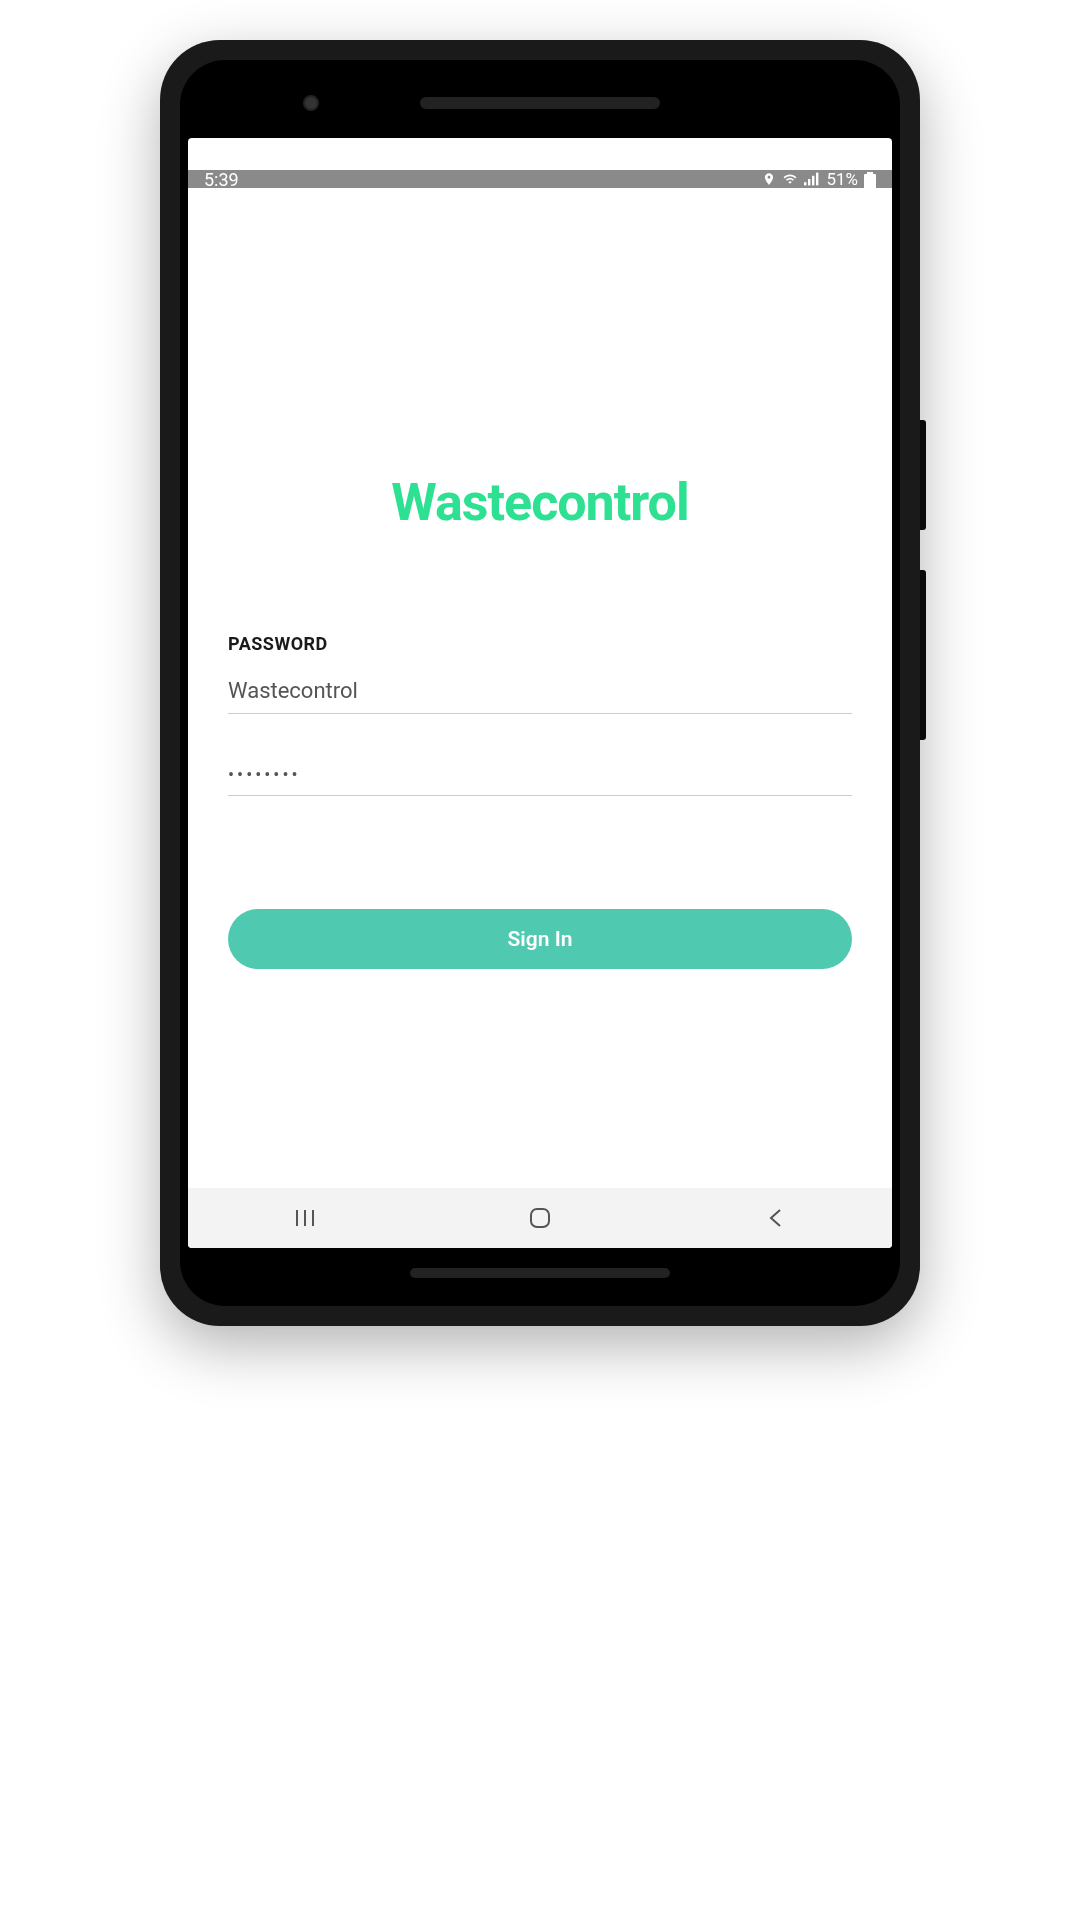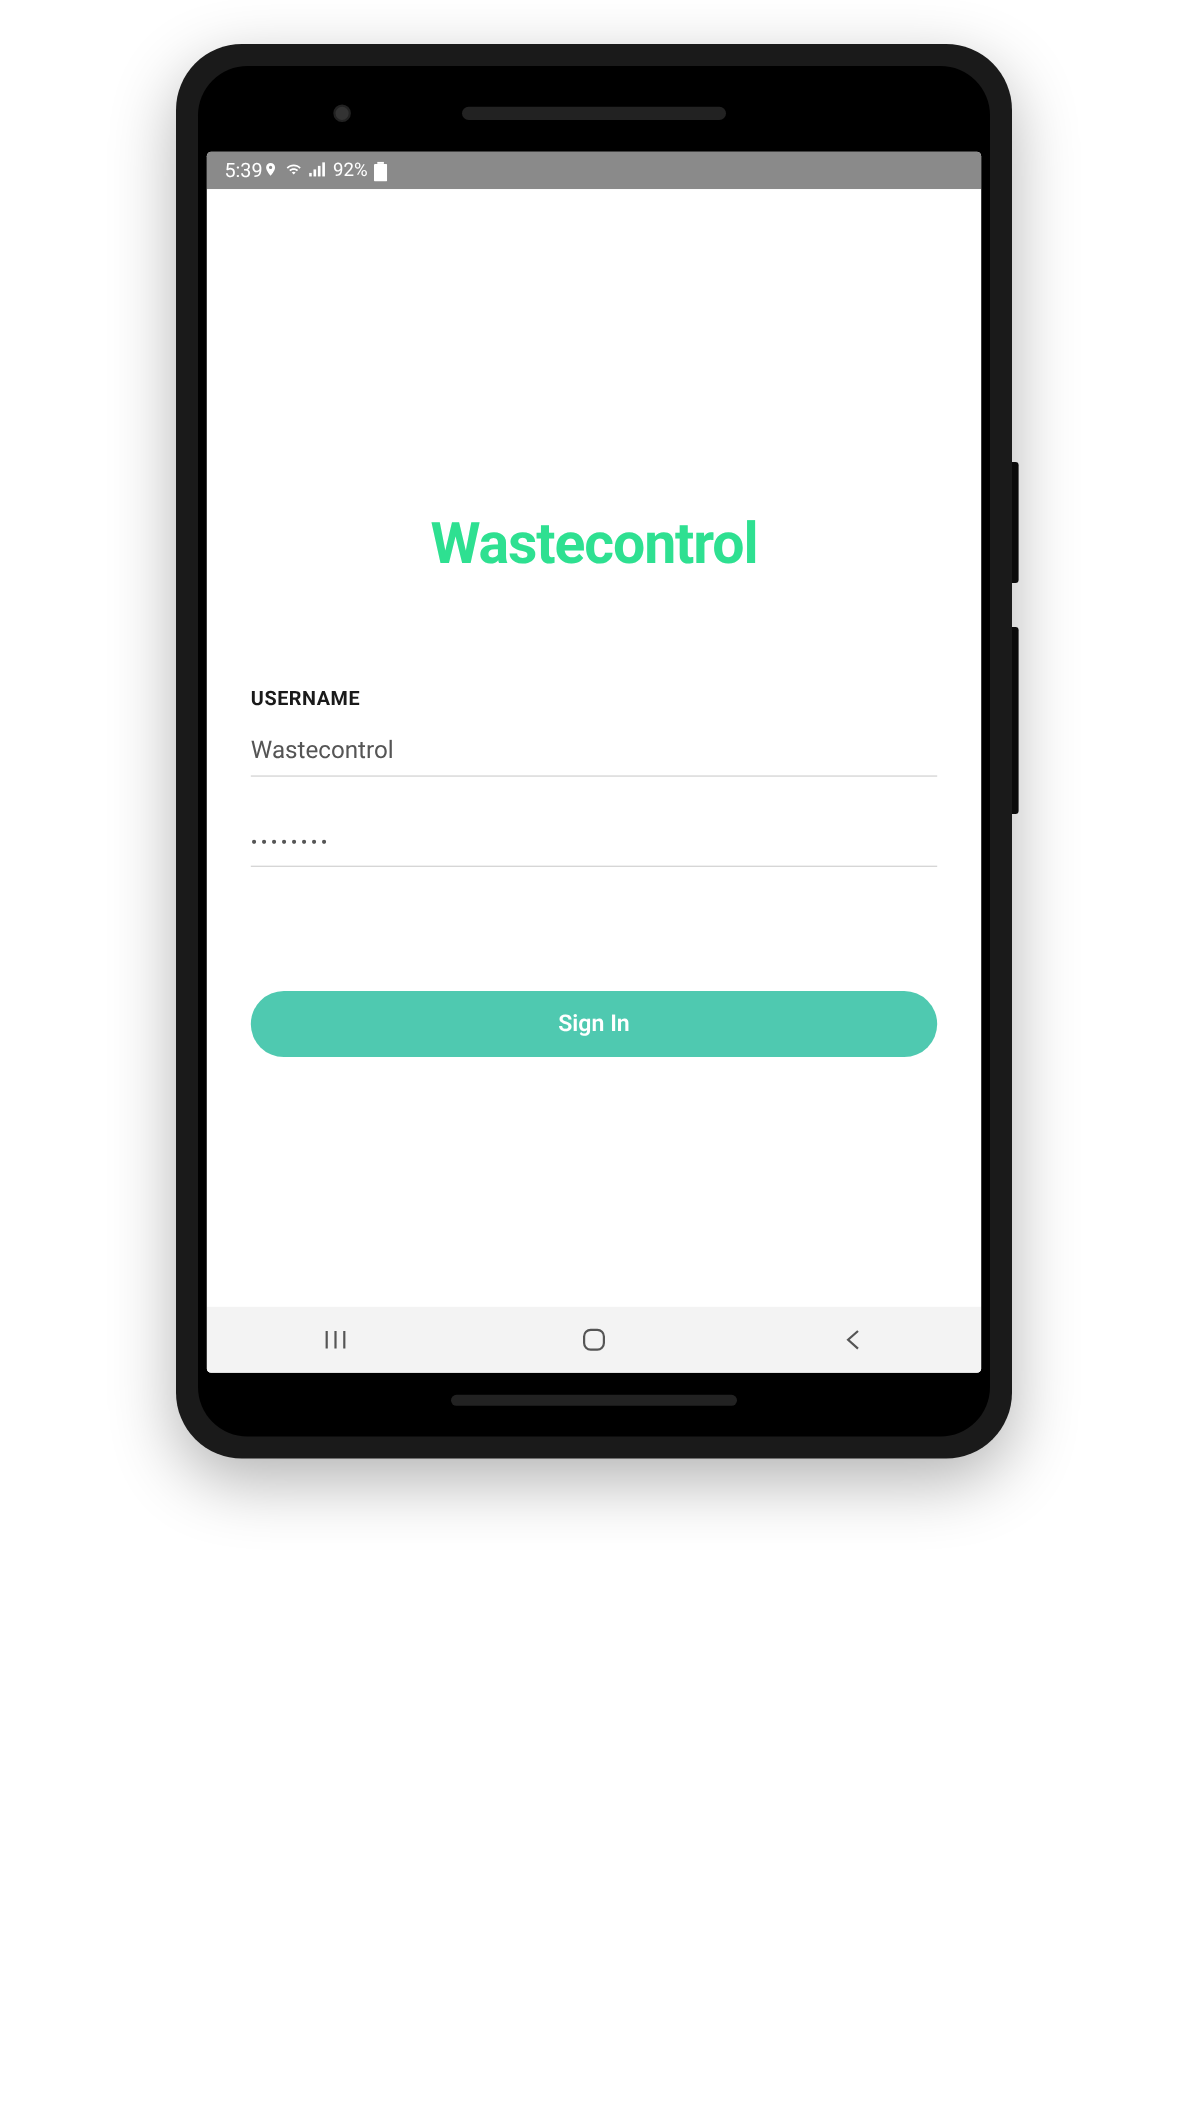--- a/index.html
+++ b/index.html
@@ -62,28 +62,29 @@
     .screen {
       background: #ffffff;
       height: 1110px;
       border-radius: 4px;
       overflow: hidden;
       display: flex;
       flex-direction: column;
     }
 
     .status-bar {
-      height: 34px;
+      height: 18px;
       background: #8a8a8a;
       display: flex;
       align-items: center;
-      justify-content: flex-start;
+      justify-content: space-between;
       padding: 0 16px;
       color: #ffffff;
       font-size: 18px;
+      margin-top: 32px;
     }
 
     .status-left {
       font-weight: 400;
     }
 
     .status-right {
       display: flex;
       align-items: center;
       gap: 6px;
@@ -241,35 +242,35 @@
             </svg>
           </span>
           <span class="signal-icon">
             <svg width="16" height="14" viewBox="0 0 20 16" fill="#ffffff">
               <rect x="0" y="12" width="3" height="4"></rect>
               <rect x="5" y="8" width="3" height="8"></rect>
               <rect x="10" y="4" width="3" height="12"></rect>
               <rect x="15" y="0" width="3" height="16"></rect>
             </svg>
           </span>
-          <span class="battery-text">92%</span>
+          <span class="battery-text">51%</span>
           <span class="battery-icon">
             <svg width="12" height="18" viewBox="0 0 12 18" fill="#ffffff">
               <rect x="3" y="0" width="6" height="2"></rect>
               <rect x="0" y="2" width="12" height="16" rx="1"></rect>
             </svg>
           </span>
         </div>
       </div>
 
       <div class="app-content">
         <h1 class="app-title">Wastecontrol</h1>
 
         <div class="form-group">
-          <label class="form-label">USERNAME</label>
+          <label class="form-label">PASSWORD</label>
           <input type="text" class="form-input" value="Wastecontrol" style="">
         </div>
 
         <div class="form-group">
           <input type="password" class="form-input" value="••••••••" style="">
         </div>
 
         <button class="sign-in-button">Sign In</button>
       </div>
 

